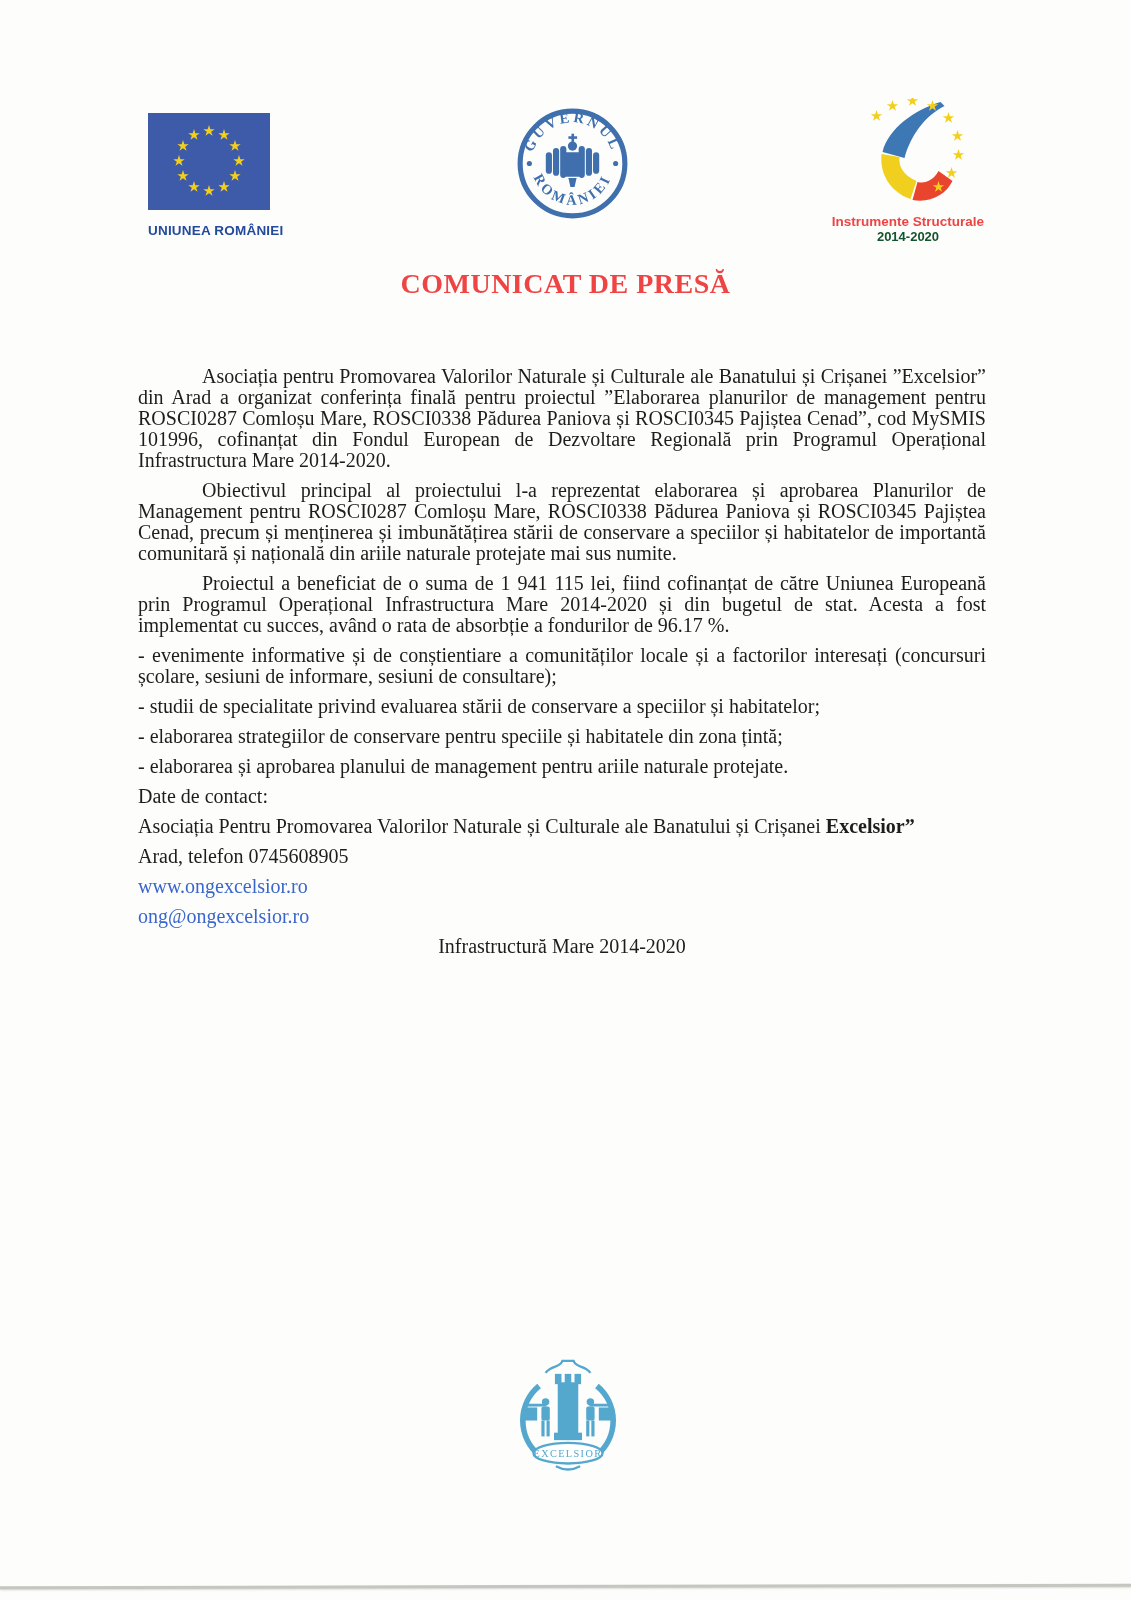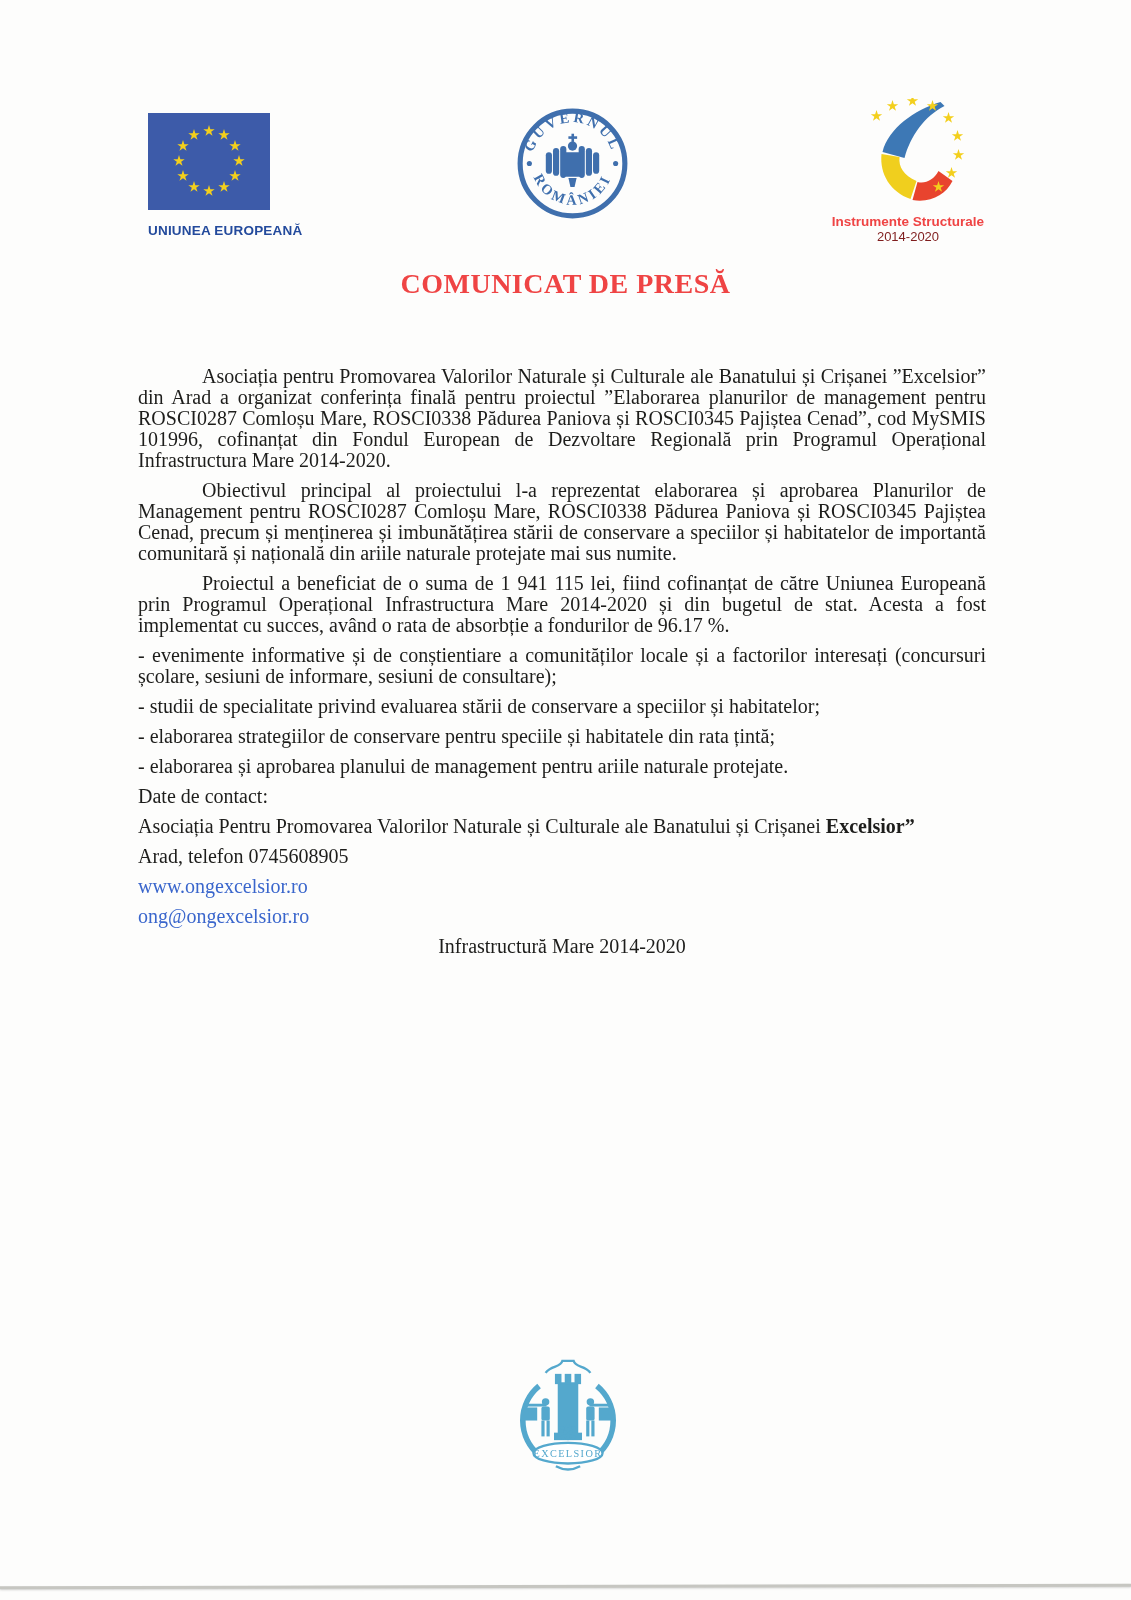--- a/index.html
+++ b/index.html
@@ -22,21 +22,21 @@
   
   .eu-block{position:absolute;left:148px;top:113px;width:140px;}
   .eu-block svg{display:block;}
   .eu-label{margin-top:13px;font-family:"Liberation Sans",sans-serif;font-weight:bold;
             font-size:13.5px;letter-spacing:.2px;color:var(--eu-text-blue);white-space:nowrap;}
   .gov-block{position:absolute;left:515px;top:106px;}
   .instr-block{position:absolute;left:818px;top:98px;width:180px;text-align:center;}
   .instr-block svg{display:block;margin:0 auto;}
   .instr-l1{margin-top:6px;font-family:Liberation Sans, sans-serif;font-weight:bold;
             font-size:13.5px;color:#ef4444;white-space:nowrap;}
-  .instr-l2{font-family:"Liberation Sans",sans-serif;font-weight:normal;font-size:13px;color:#7f1d1d;}
+  .instr-l2{font-family:"Liberation Sans",sans-serif;font-weight:bold;font-size:13px;color:#14532d;}
 
   
   h1{position:absolute;top:268px;left:0;width:100%;margin:0;text-align:center;
      font-size:28px;font-weight:bold;letter-spacing:.5px;color:#ef4444;}
 
   
   .content{position:absolute;left:138px;top:366px;width:848px;
            font-size:20px;line-height:21px;text-align:justify;}
   .content p{margin:0 0 9px 0;}
   .content p.indent{text-indent:64px;}
@@ -86,21 +86,21 @@
         <use href="#st" x="87" y="63"></use>
           <use href="#st" x="76" y="74"></use>
         <use href="#st" x="61" y="78"></use>
           <use href="#st" x="46" y="74"></use>
         <use href="#st" x="35" y="63"></use>
           <use href="#st" x="31" y="48"></use>
         <use href="#st" x="35" y="33"></use>
           <use href="#st" x="46" y="22"></use>
       </g>
     </svg>
-    <div class="eu-label">UNIUNEA EUROPEANĂ</div>
+    <div class="eu-label">UNIUNEA ROMÂNIEI</div>
   </div>
 
   <div class="gov-block">
     <svg width="115" height="115" viewBox="0 0 112 112">
       <circle class="s-gov" cx="56" cy="56" r="51" stroke-width="5"></circle>
       <path id="govTop" d="M16,56 A40,40 0 0 1 96,56" fill="none"></path>
       <path id="govBot" d="M16,56 A40,40 0 0 0 96,56" fill="none"></path>
       <text class="t-gov" font-size="14" letter-spacing="3">
         <textPath href="#govTop" startOffset="50%" text-anchor="middle">GUVERNUL</textPath>
       </text>
@@ -148,21 +148,21 @@
 
   <h1>COMUNICAT DE PRESĂ</h1>
 
   <main class="content">
     <p class="indent">Asociația pentru Promovarea Valorilor Naturale și Culturale ale Banatului și Crișanei ”Excelsior” din Arad a organizat conferința finală pentru proiectul ”Elaborarea planurilor de management pentru ROSCI0287 Comloșu Mare, ROSCI0338 Pădurea Paniova și ROSCI0345 Pajiștea Cenad”, cod MySMIS 101996, cofinanțat din Fondul  European de Dezvoltare Regională prin Programul Operațional Infrastructura Mare 2014-2020.</p>
     <p class="indent">Obiectivul principal al proiectului l-a reprezentat elaborarea și aprobarea Planurilor de Management pentru ROSCI0287 Comloșu Mare, ROSCI0338 Pădurea Paniova și ROSCI0345 Pajiștea Cenad, precum și menținerea și imbunătățirea stării de conservare a speciilor și habitatelor de importantă comunitară și națională din ariile naturale protejate mai sus numite.</p>
     <p class="indent">Proiectul a beneficiat de o suma de 1 941 115  lei, fiind  cofinanțat de către Uniunea Europeană prin Programul Operațional Infrastructura Mare 2014-2020 și din bugetul de stat. Acesta a fost implementat cu succes, având o rata de absorbție a fondurilor de 96.17 %.</p>
     <ul>
       <li>- evenimente informative și de conștientiare a comunităților locale și a factorilor interesați (concursuri școlare, sesiuni de informare, sesiuni de consultare);</li>
       <li>- studii de specialitate privind evaluarea stării de conservare a speciilor și habitatelor;</li>
-      <li>- elaborarea strategiilor de conservare pentru speciile și habitatele din rata țintă;</li>
+      <li>- elaborarea strategiilor de conservare pentru speciile și habitatele din zona țintă;</li>
       <li>- elaborarea și aprobarea planului de management pentru ariile naturale protejate.</li>
     </ul>
     <p>Date de contact:</p>
     <p><span>Asociația Pentru Promovarea Valorilor Naturale și Culturale ale Banatului și Crișanei </span><strong>Excelsior”</strong></p>
     <p>Arad, telefon 0745608905</p>
     <p><a>www.ongexcelsior.ro</a></p>
     <p><a>ong@ongexcelsior.ro</a></p>
     <div class="footer-note">
       <div>Infrastructură Mare 2014-2020</div>
     </div>

